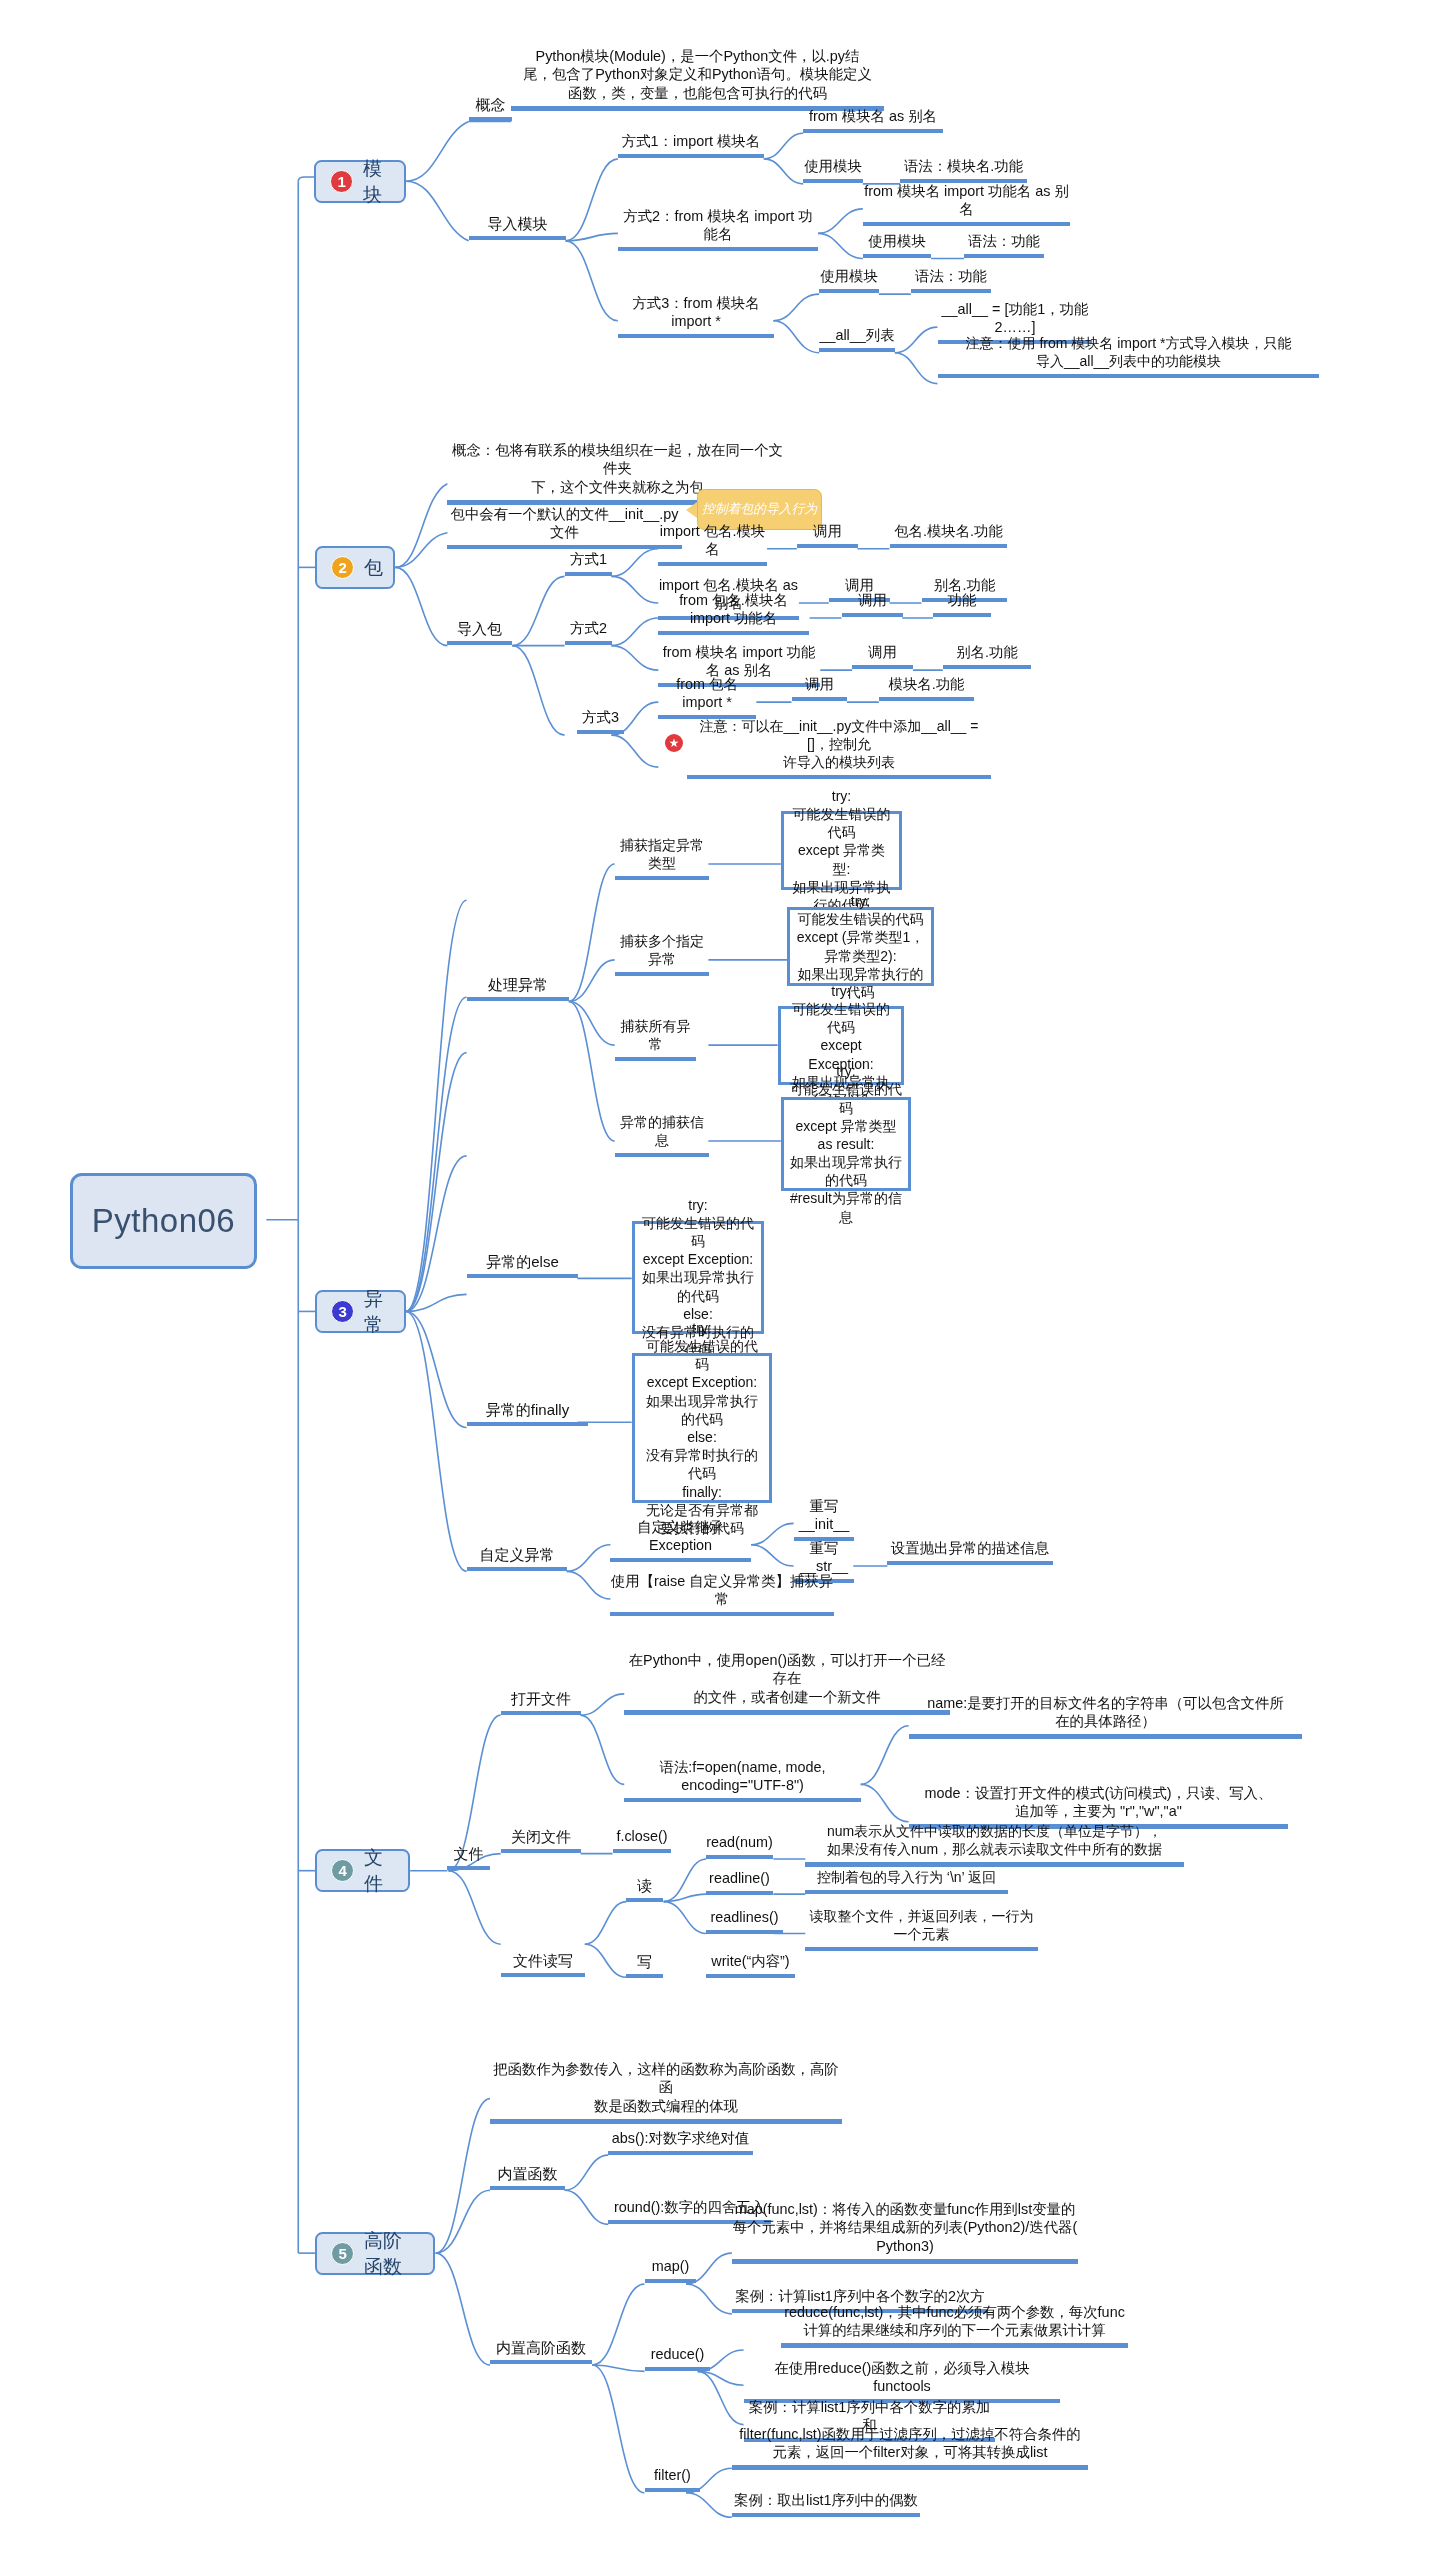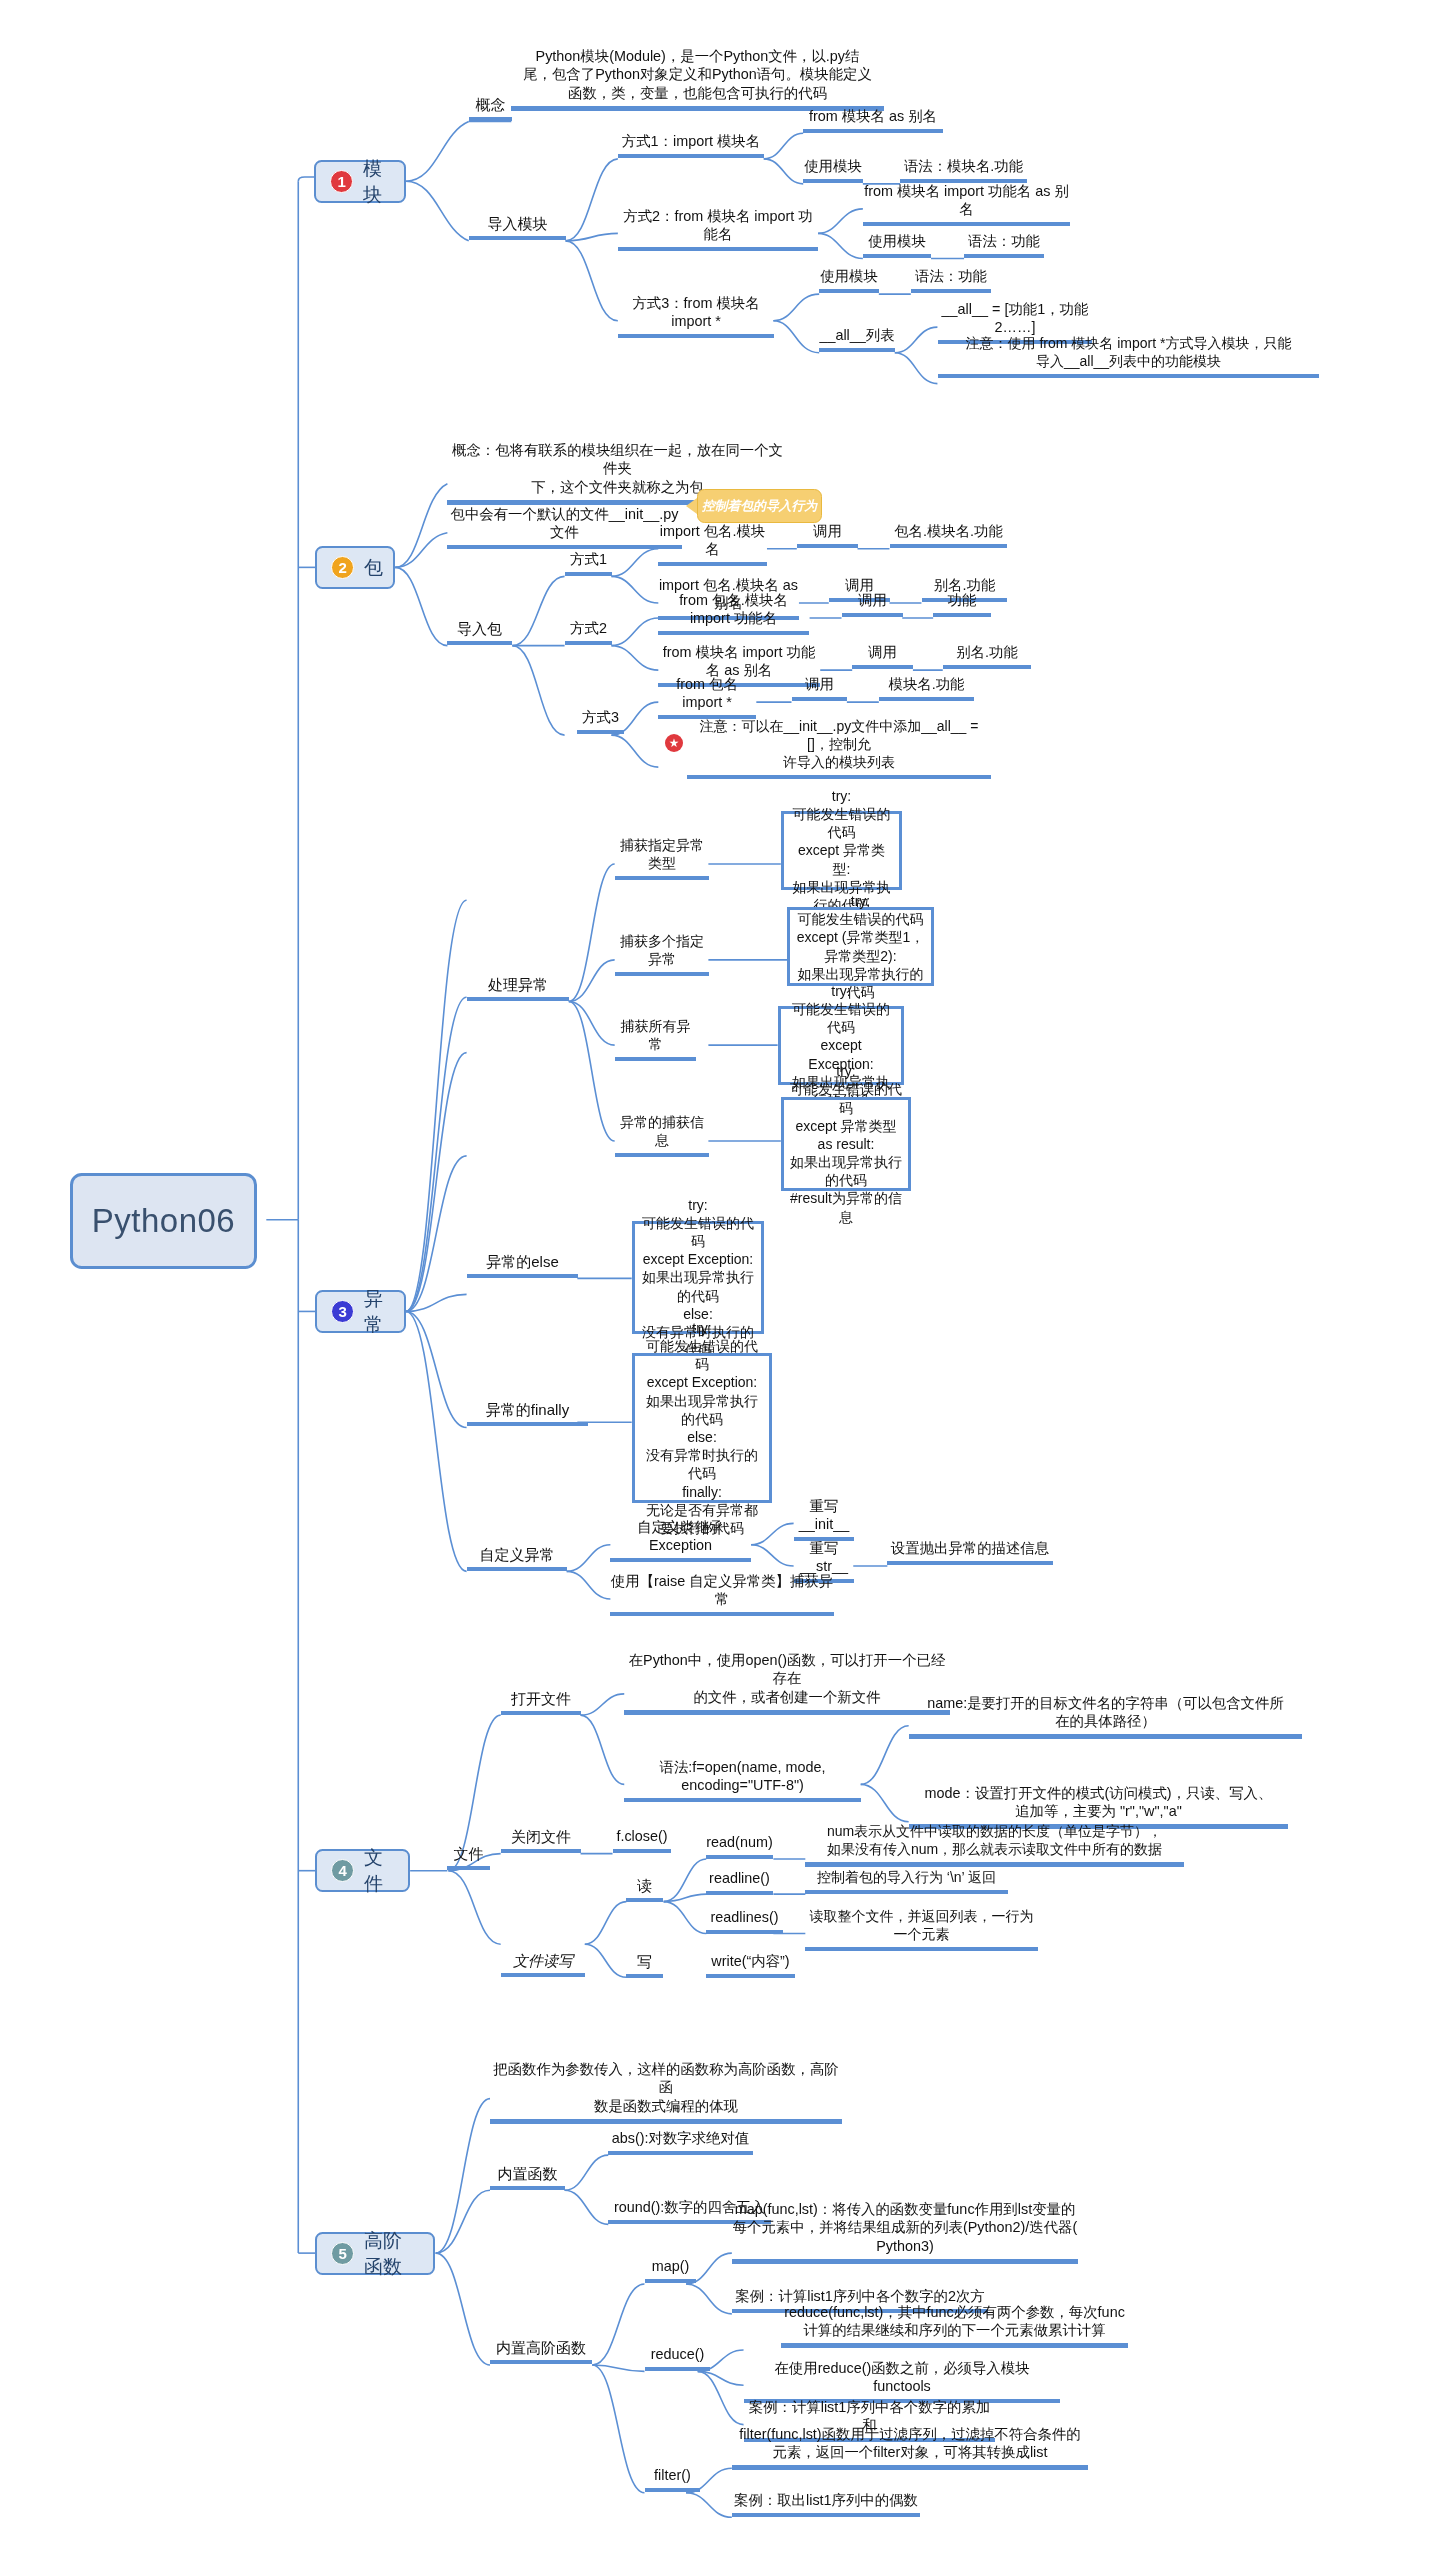--- a/index.html
+++ b/index.html
@@ -300,21 +300,21 @@
   <div class="topic thin" style="left:819px;top:326px;width:76px;font-size:14.4px;">__all__列表</div>
   <div class="topic thin" style="left:938px;top:300px;width:154px;font-size:14.4px;">__all__ = [功能1，功能2……]</div>
   <div class="topic thin" style="left:938px;top:335px;width:381px;font-size:14px;">注意：使用 from 模块名 import *方式导入模块，只能
 导入__all__列表中的功能模块</div>
 
   <div class="topic" style="left:447px;top:441px;width:341px;font-size:14.4px;">概念：包将有联系的模块组织在一起，放在同一个文件夹
 下，这个文件夹就称之为包</div>
 
   <div class="topic thin" style="left:447px;top:505px;width:235px;font-size:14.4px;">包中会有一个默认的文件__init__.py文件</div>
 
-  <div class="callout" style="left:697px;top:489px;width:125px;height:34px;font-weight:bold;">
+  <div class="callout" style="left:697px;top:489px;width:125px;height:41px;">
     <span>控制着包的导入行为</span>
   </div>
 
   <div class="topic thin" style="left:447px;top:619px;width:65px;font-size:15px;">导入包</div>
 
   <div class="topic thin" style="left:565px;top:550px;width:47px;font-size:14.4px;">方式1</div>
   <div class="topic thin" style="left:658px;top:522px;width:109px;font-size:14.4px;">import 包名.模块名</div>
   <div class="topic thin" style="left:797px;top:522px;width:61px;font-size:14.4px;">调用</div>
   <div class="topic thin" style="left:890px;top:522px;width:117px;font-size:14.4px;">包名.模块名.功能</div>
   <div class="topic thin" style="left:658px;top:576px;width:141px;font-size:14.4px;">import 包名.模块名 as 别名</div>
@@ -397,21 +397,21 @@
 的文件，或者创建一个新文件</div>
   <div class="topic thin" style="left:624px;top:1758px;width:237px;font-size:14.4px;">语法:f=open(name, mode,  encoding="UTF-8")</div>
   <div class="topic" style="left:909px;top:1694px;width:393px;font-size:14.4px;">name:是要打开的目标文件名的字符串（可以包含文件所
 在的具体路径）</div>
   <div class="topic" style="left:909px;top:1784px;width:379px;font-size:14.4px;">mode：设置打开文件的模式(访问模式)，只读、写入、
 追加等，主要为 "r","w","a"</div>
 
   <div class="topic thin" style="left:501px;top:1827px;width:80px;font-size:15px;">关闭文件</div>
   <div class="topic thin" style="left:613px;top:1827px;width:58px;font-size:14.4px;">f.close()</div>
 
-  <div class="topic thin" style="left:501px;top:1951px;width:84px;font-size:15px;font-style:italic;">文件读写</div>
+  <div class="topic thin" style="left:501px;top:1951px;width:84px;font-size:15px;">文件读写</div>
   <div class="topic thin" style="left:626px;top:1876px;width:37px;font-size:15px;">读</div>
 
   <div class="topic thin" style="left:706px;top:1833px;width:67px;font-size:14.4px;">read(num)</div>
   <div class="topic" style="left:805px;top:1823px;width:379px;font-size:14px;">num表示从文件中读取的数据的长度（单位是字节），
 如果没有传入num，那么就表示读取文件中所有的数据</div>
 
   <div class="topic thin" style="left:706px;top:1869px;width:67px;font-size:14.4px;">readline()</div>
   <div class="topic thin" style="left:805px;top:1869px;width:203px;font-size:14px;">控制着包的导入行为 ‘\n’ 返回</div>
 
   <div class="topic thin" style="left:706px;top:1908px;width:77px;font-size:14.4px;">readlines()</div>

